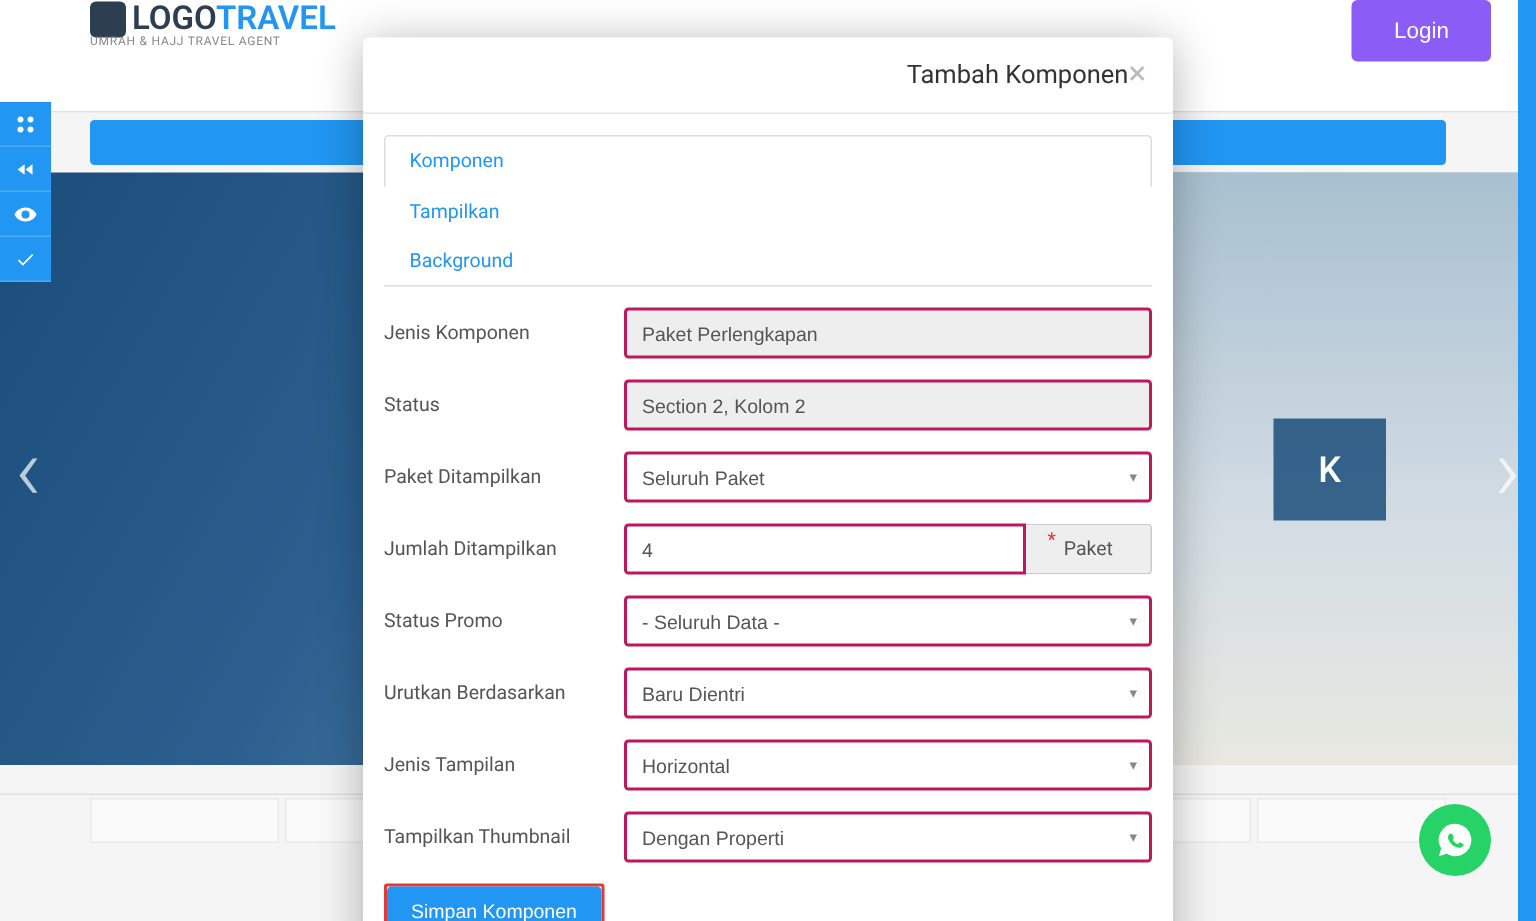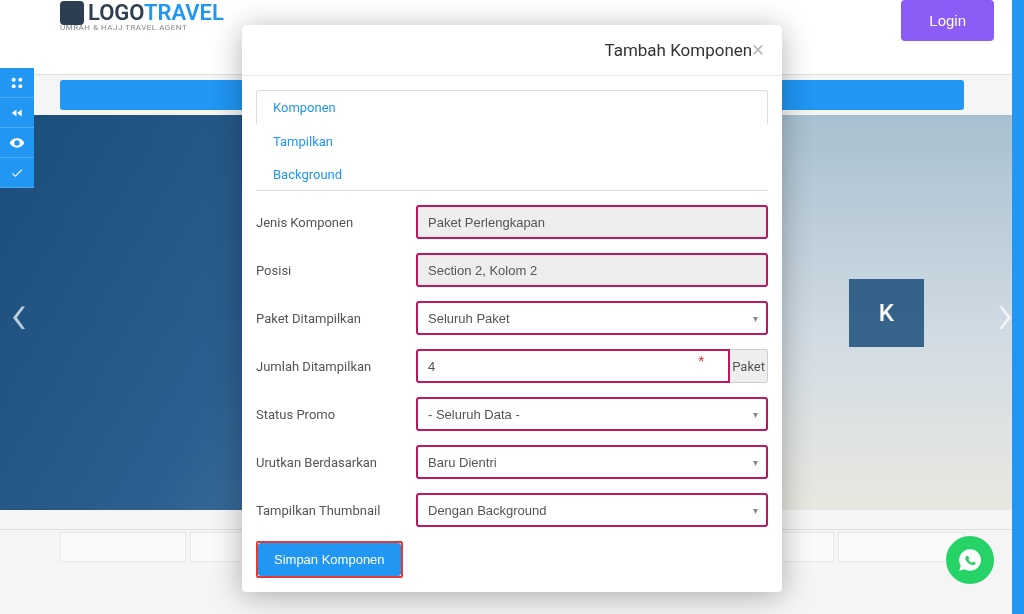--- a/index.html
+++ b/index.html
@@ -270,21 +270,21 @@
       pointer-events: none;
     }
     
     .input-group {
       flex: 1;
       display: flex;
       position: relative;
     }
     .input-group .form-control { border-radius: 3px 0 0 3px; }
     .input-addon {
-      padding: 6px 2px;
+      padding: 6px 25px;
       background: #eee;
       border: 1px solid #ccc;
       border-left: none;
       border-radius: 0 3px 3px 0;
       font-size: 13px;
       color: #555;
       display: flex;
       align-items: center;
     }
     .required-mark {
@@ -394,21 +394,21 @@
         <div class="tab">Tampilkan</div>
         <div class="tab">Background</div>
       </div>
       
       <div class="form-row">
         <span class="form-label">Jenis Komponen</span>
         <input class="form-control" readonly="" value="Paket Perlengkapan" style="">
       </div>
       
       <div class="form-row">
-        <span class="form-label">Posisi</span>
+        <span class="form-label">Status</span>
         <input class="form-control" readonly="" value="Section 2, Kolom 2" style="">
       </div>
       
       
       <div class="form-row">
         <span class="form-label">Paket Ditampilkan</span>
         <div class="select-wrap">
           <button class="form-control form-select">Seluruh Paket</button>
         </div>
       </div>
@@ -429,25 +429,31 @@
         </div>
       </div>
       
       <div class="form-row">
         <span class="form-label">Urutkan Berdasarkan</span>
         <div class="select-wrap">
           <button class="form-control form-select">Baru Dientri</button>
         </div>
       </div>
       
+      <div class="form-row">
+        <span class="form-label">Jenis Tampilan</span>
+        <div class="select-wrap">
+          <button class="form-control form-select">Horizontal</button>
+        </div>
+      </div>
       
       <div class="form-row">
         <span class="form-label">Tampilkan Thumbnail</span>
         <div class="select-wrap">
-          <button class="form-control form-select">Dengan Background</button>
+          <button class="form-control form-select">Dengan Properti</button>
         </div>
       </div>
       
       <div class="submit-wrap">
         <button class="submit-btn">Simpan Komponen</button>
       </div>
     </div>
   </div>
 </div>
 

